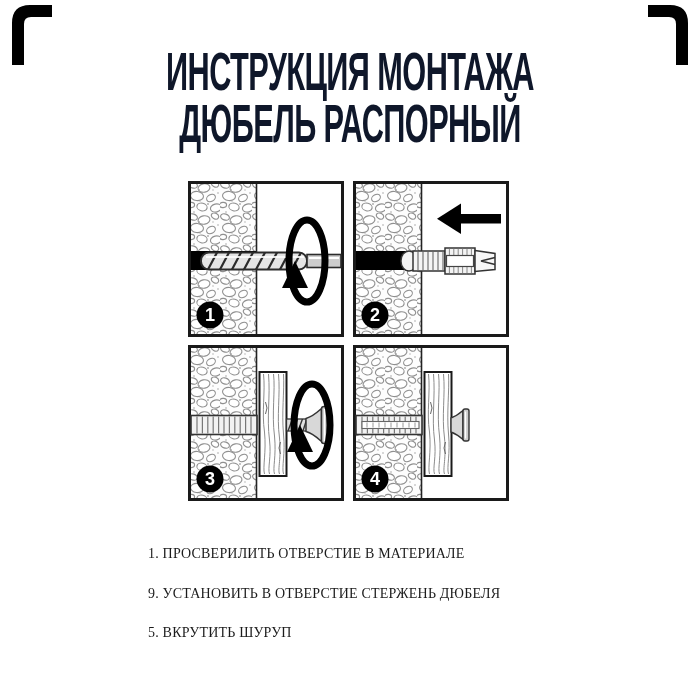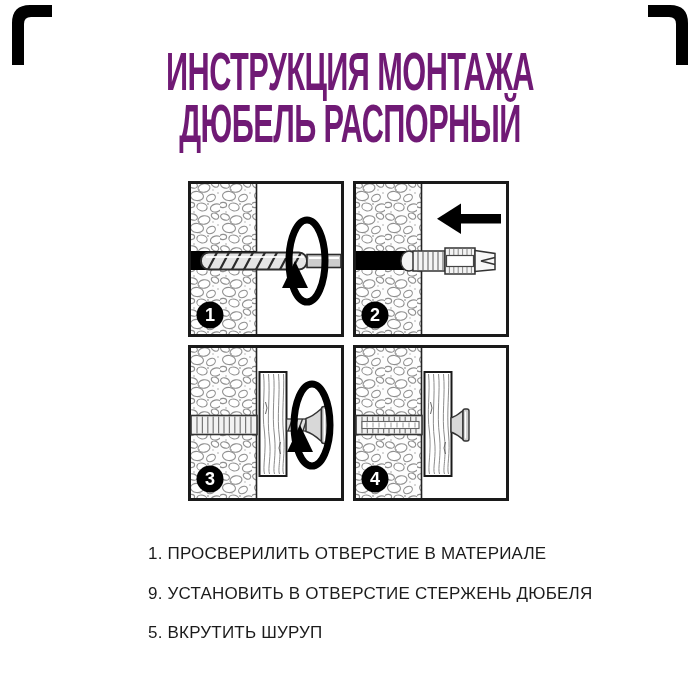--- a/index.html
+++ b/index.html
@@ -1,29 +1,29 @@
 <!DOCTYPE html>
 <html><head>
 <meta charset="utf-8">
 <style>
   html,body{margin:0;padding:0;background:#fff;}
   .page{position:relative;width:700px;height:700px;background:#ffffff;overflow:hidden;
         font-family:"Liberation Sans",sans-serif;}
   .corner{position:absolute;top:4px;}
   .corner.left{left:11px;}
   .corner.right{left:645px;}
-  .title{position:absolute;top:46px;left:0;width:700px;text-align:center;color:#701a75;}
+  .title{position:absolute;top:46px;left:0;width:700px;text-align:center;color:#0f172a;}
   .title-line{font-weight:bold;font-size:53px;line-height:52px;white-space:nowrap;
         letter-spacing:-1px;transform:scaleX(0.58);transform-origin:50% 50%;}
   .grid{position:absolute;left:188px;top:181px;display:grid;
         grid-template-columns:156px 156px;grid-template-rows:156px 156px;
         column-gap:9px;row-gap:8px;}
   .panel{display:block;}
   .steps{position:absolute;left:148px;top:542px;color:#1b1b1b;}
-  .step{font-size:17px;line-height:24px;margin-bottom:15.5px;letter-spacing:0.2px;white-space:nowrap;}
+  .step{font-size:14px;line-height:24px;margin-bottom:15.5px;letter-spacing:0.2px;white-space:nowrap;font-family:Liberation Serif, serif;}
   .badge-num{font-family:"Liberation Sans",sans-serif;font-size:18px;font-weight:bold;}
 </style>
 </head>
 <body>
 
 <div class="page">
 
   <svg width="0" height="0" style="position:absolute" aria-hidden="true">
     <defs>
       <pattern id="peb" width="32" height="32" patternUnits="userSpaceOnUse">

